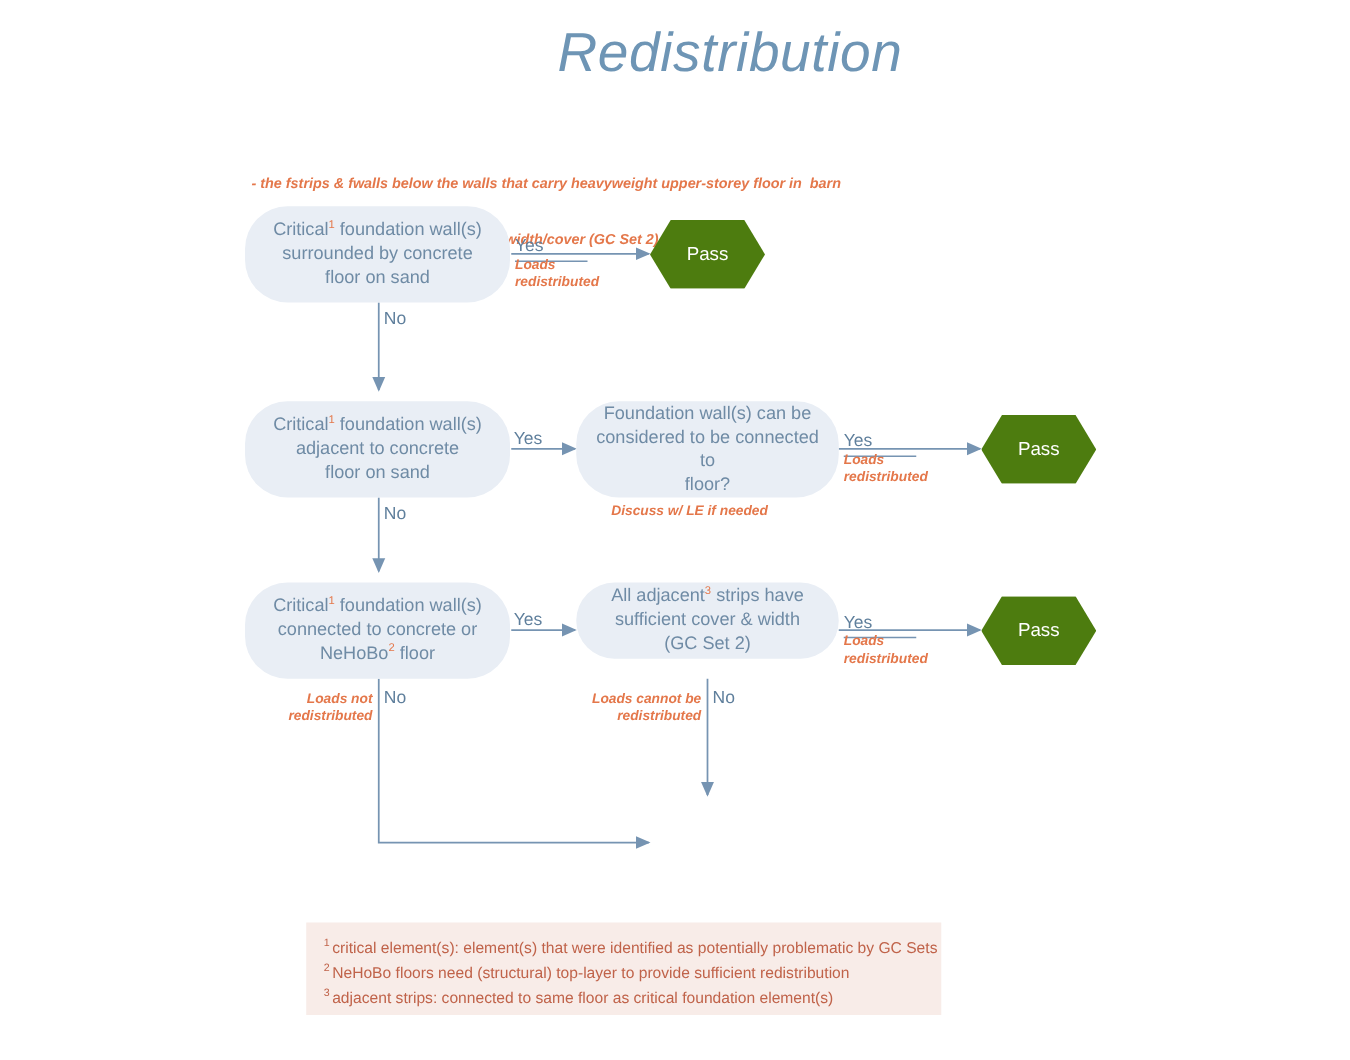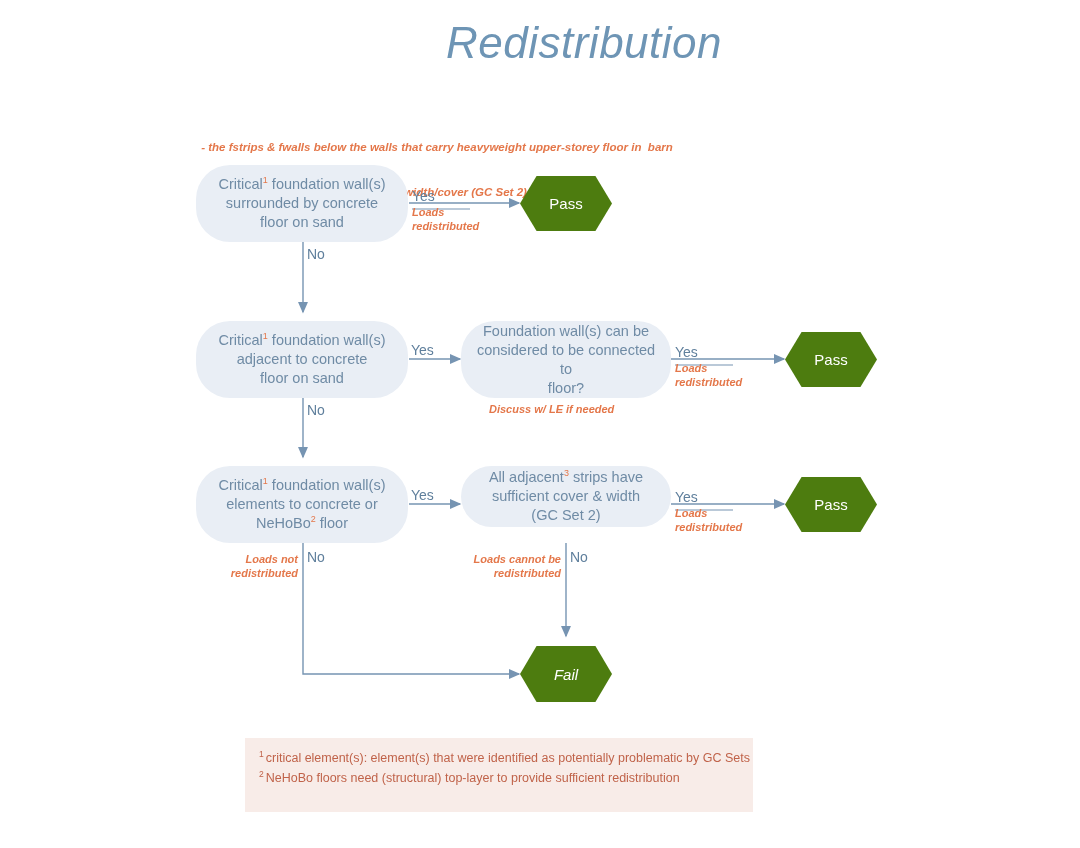--- a/index.html
+++ b/index.html
@@ -224,21 +224,21 @@
     <div>redistributed</div>
   </div>
 
   <div class="edge-label" style="left:307px; top:402px;">No</div>
 
   <div class="hex" style="left:785px; top:332px; width:92px; height:55px;">Pass</div>
 
   <div class="node-box" style="left:196px; top:466px; width:212px; height:77px;">
     <div>
       <span>Critical</span><sup>1</sup><span> foundation wall(s)</span><br>
-      <span>elements to concrete or</span><br>
+      <span>connected to concrete or</span><br>
       <span>NeHoBo</span><sup>2</sup><span> floor</span>
     </div>
   </div>
 
   <div class="edge-label" style="left:411px; top:487px;">Yes</div>
 
   <div class="node-box" style="left:461px; top:466px; width:210px; height:61px;">
     <div>
       <span>All adjacent</span><sup>3</sup><span> strips have</span><br>
       <span>sufficient cover &amp; width</span><br>
@@ -259,24 +259,26 @@
     <div>Loads not</div>
     <div>redistributed</div>
   </div>
 
   <div class="edge-label" style="left:570px; top:549px;">No</div>
   <div class="note-label right-align" style="left:435px; top:552px; width:126px;">
     <div>Loads cannot be</div>
     <div>redistributed</div>
   </div>
 
-  <div class="hex italic" style="left:520px; top:646px; width:92px; height:56px;">Fail</div>
 
 </div>
 
 <div id="footnotes">
   <div class="fn-line">
     <sup>1</sup><span>critical element(s): element(s) that were identified as potentially problematic by GC Sets</span>
   </div>
   <div class="fn-line">
     <sup>2</sup><span>NeHoBo floors need (structural) top-layer to provide sufficient redistribution</span>
   </div>
+  <div class="fn-line">
+    <sup>3</sup><span>adjacent strips: connected to same floor as critical foundation element(s)</span>
+  </div>
 </div>
 
 </body></html>

